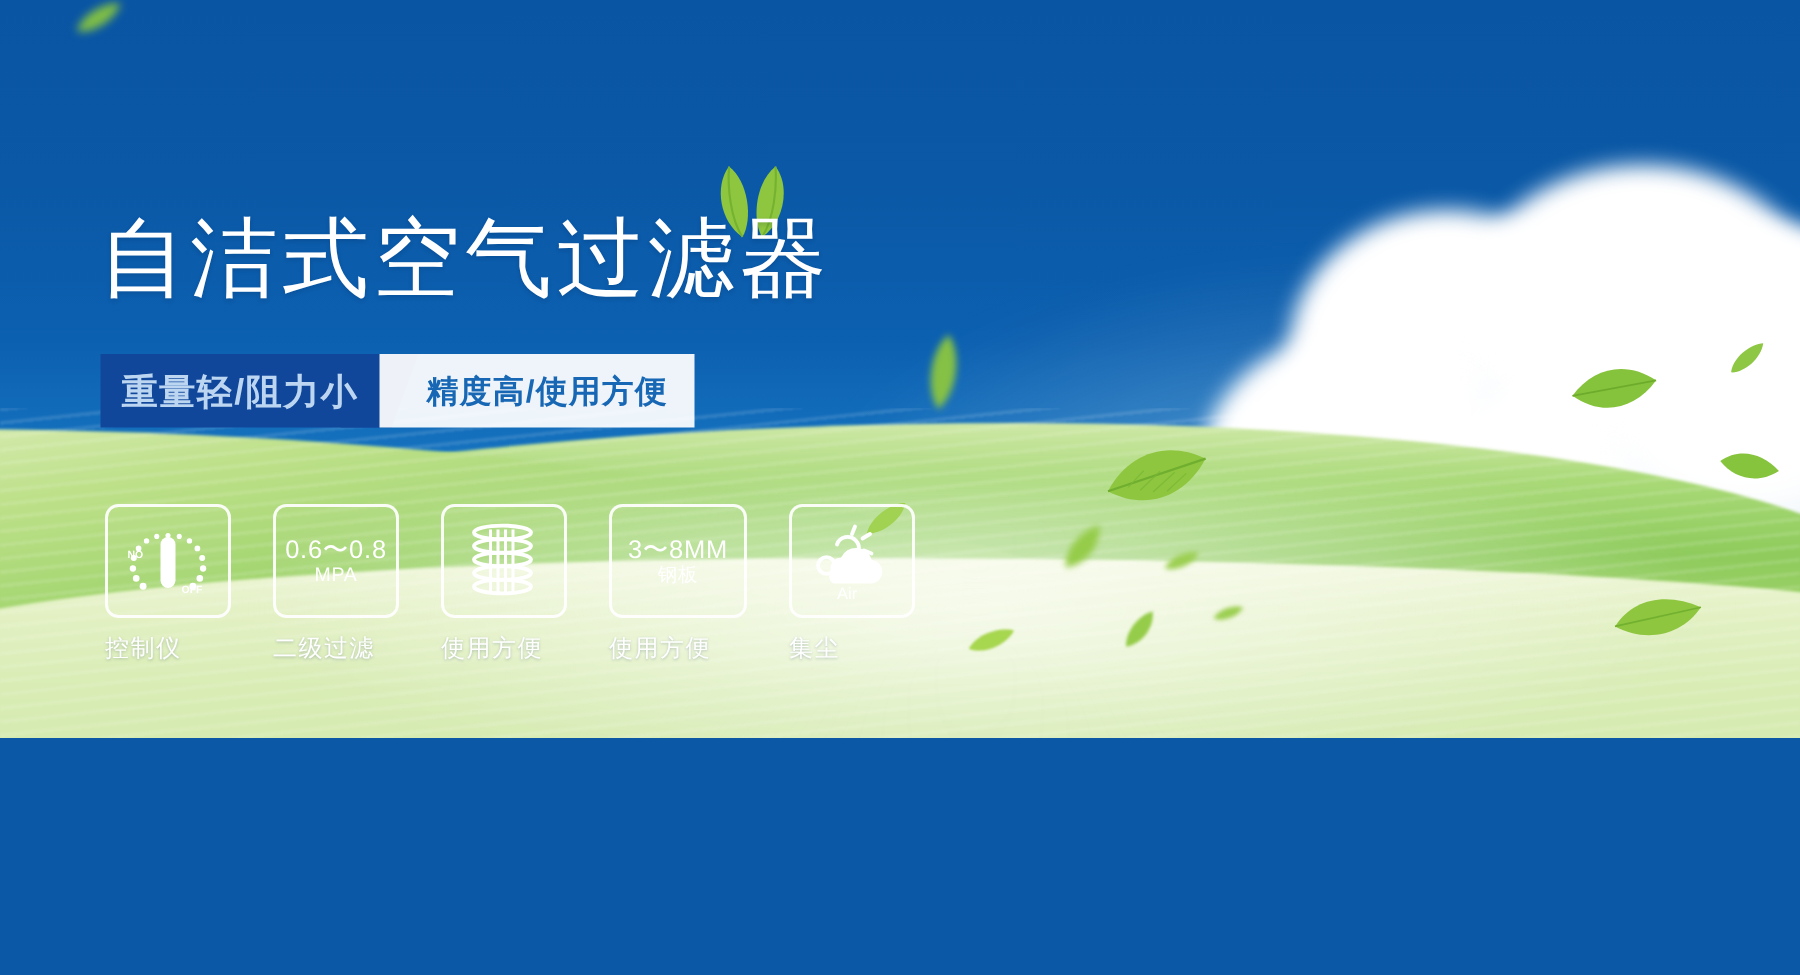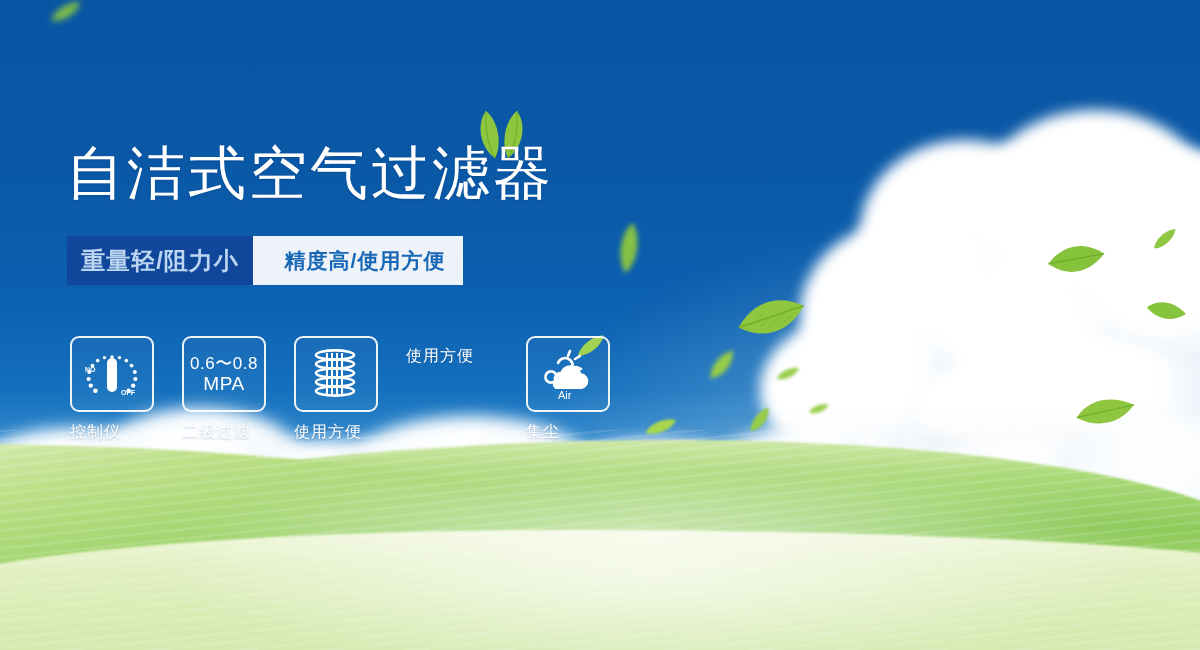--- a/index.html
+++ b/index.html
@@ -3,21 +3,21 @@
 <meta charset="utf-8">
 <style>
   * { margin:0; padding:0; box-sizing:border-box; }
   html,body { width:1200px; height:650px; overflow:hidden; }
   body {
     font-family:"Liberation Sans","DejaVu Sans",sans-serif;
     background:#0a58a6;
   }
 
   
-  .stage { position:relative; width:1200px; height:650px; overflow:hidden; }
+  .stage { position:relative; width:1200px; height:492px; overflow:hidden; }
 
   
   .sky {
     position:absolute; inset:0;
     background:
       linear-gradient(180deg,
         #0a55a3 0%,
         #0a58a6 24%,
         #0c60b0 46%,
         #1470bd 60%,
@@ -163,21 +163,21 @@
     width:84px; height:76px; border:2px solid rgba(255,255,255,.92);
     border-radius:9px;
     display:flex; align-items:center; justify-content:center;
     background:rgba(255,255,255,.04);
   }
   .feat-box svg { display:block; }
   .feat-text {
     color:#fff; text-align:center; line-height:1.12;
     font-size:17px; font-weight:400; letter-spacing:.5px;
   }
-  .feat-text small{ display:block; font-size:19px; }
+  .feat-text small{ display:block; font-size:13px; }
   .feat-label {
     margin-top:10px; color:#ffffff; font-size:16px;
     letter-spacing:1px; white-space:nowrap;
     text-shadow:0 1px 2px rgba(0,40,90,.25);
   }
   .feat.wide, .feat.wide .feat-box { width:92px; }
   .feat.wide .feat-label{ }
 </style>
 </head>
 <body>
@@ -381,20 +381,26 @@
             <ellipse cx="27" cy="28" rx="19" ry="4.6"></ellipse>
             <ellipse cx="27" cy="37" rx="19" ry="4.6"></ellipse>
             <ellipse cx="27" cy="46" rx="19" ry="4.6"></ellipse>
           </g>
         </svg>
       </div>
       <div class="feat-label">使用方便</div>
     </div>
 
     <div class="feat wide">
+      <div class="feat-box">
+        <div class="feat-text">
+          <span>3〜8MM</span>
+          <small>钢板</small>
+        </div>
+      </div>
       <div class="feat-label">使用方便</div>
     </div>
 
     <div class="feat">
       <div class="feat-box">
         <svg width="62" height="58" viewBox="0 0 62 58">
           <g fill="none" stroke="#ffffff" stroke-width="2.6" stroke-linecap="round">
             <path d="M21 18 a7.5 7.5 0 1 1 9.4 9.6"></path>
             <path d="M31 11 L33 6"></path>
               <path d="M38 14 L43 11"></path>

